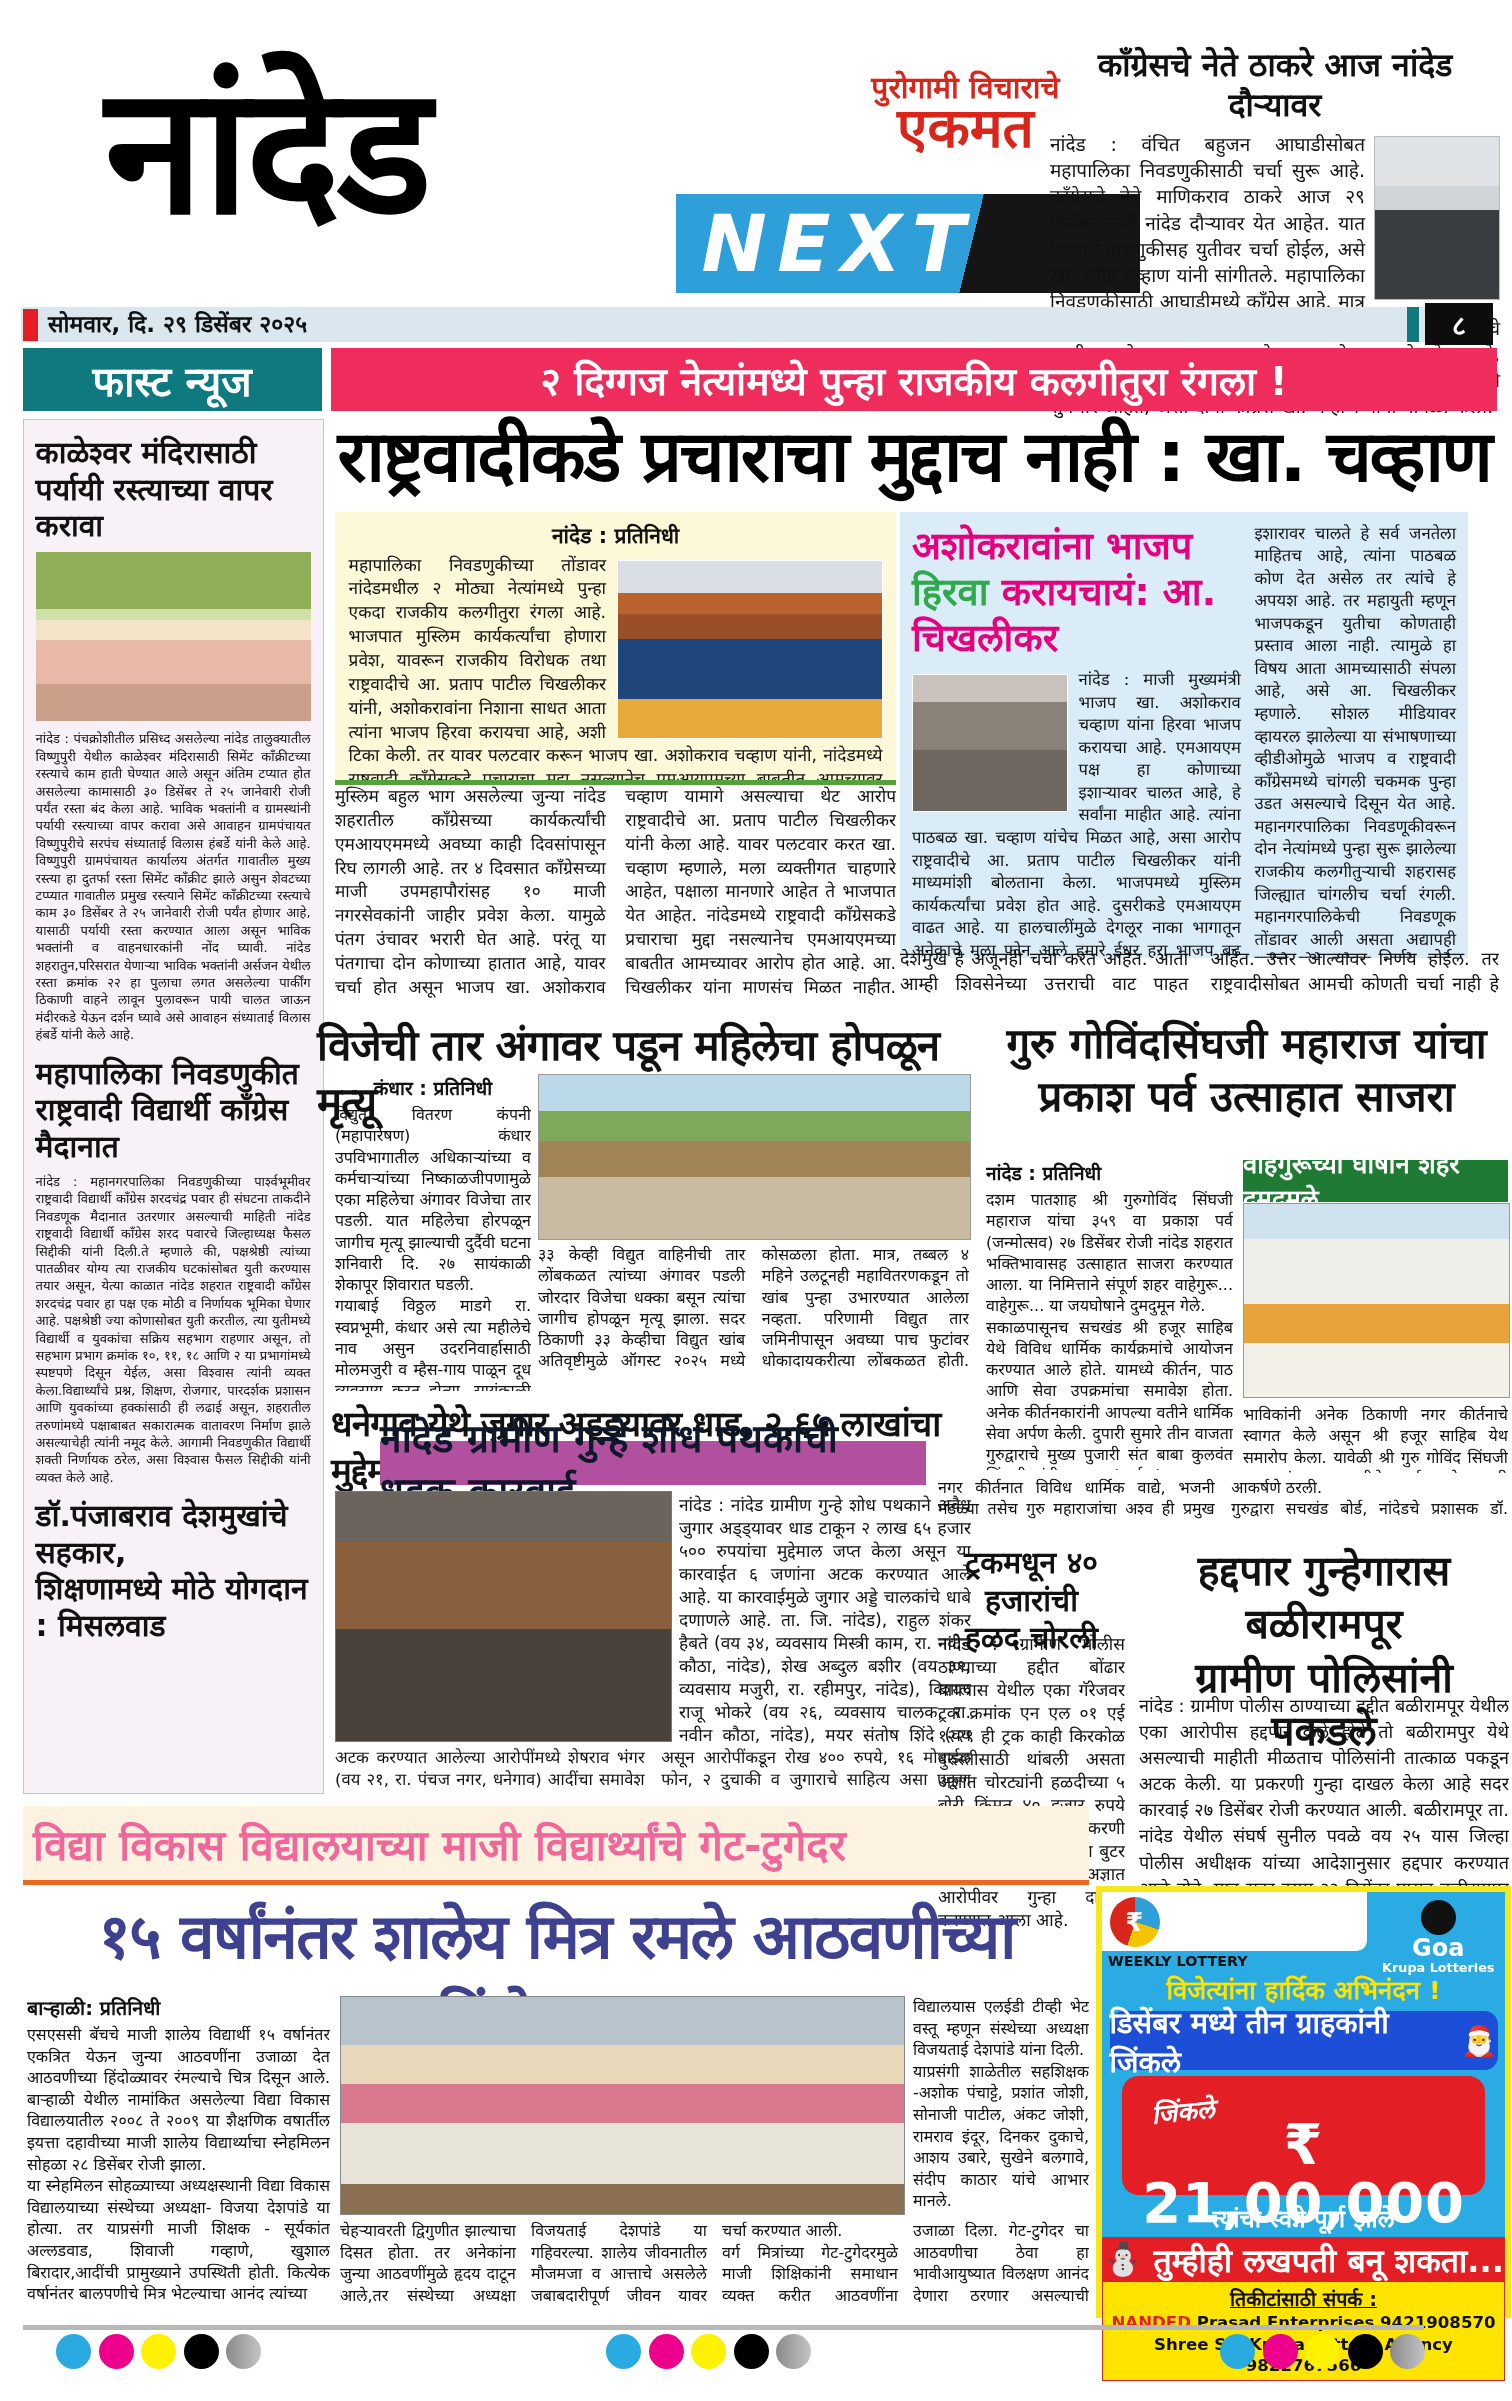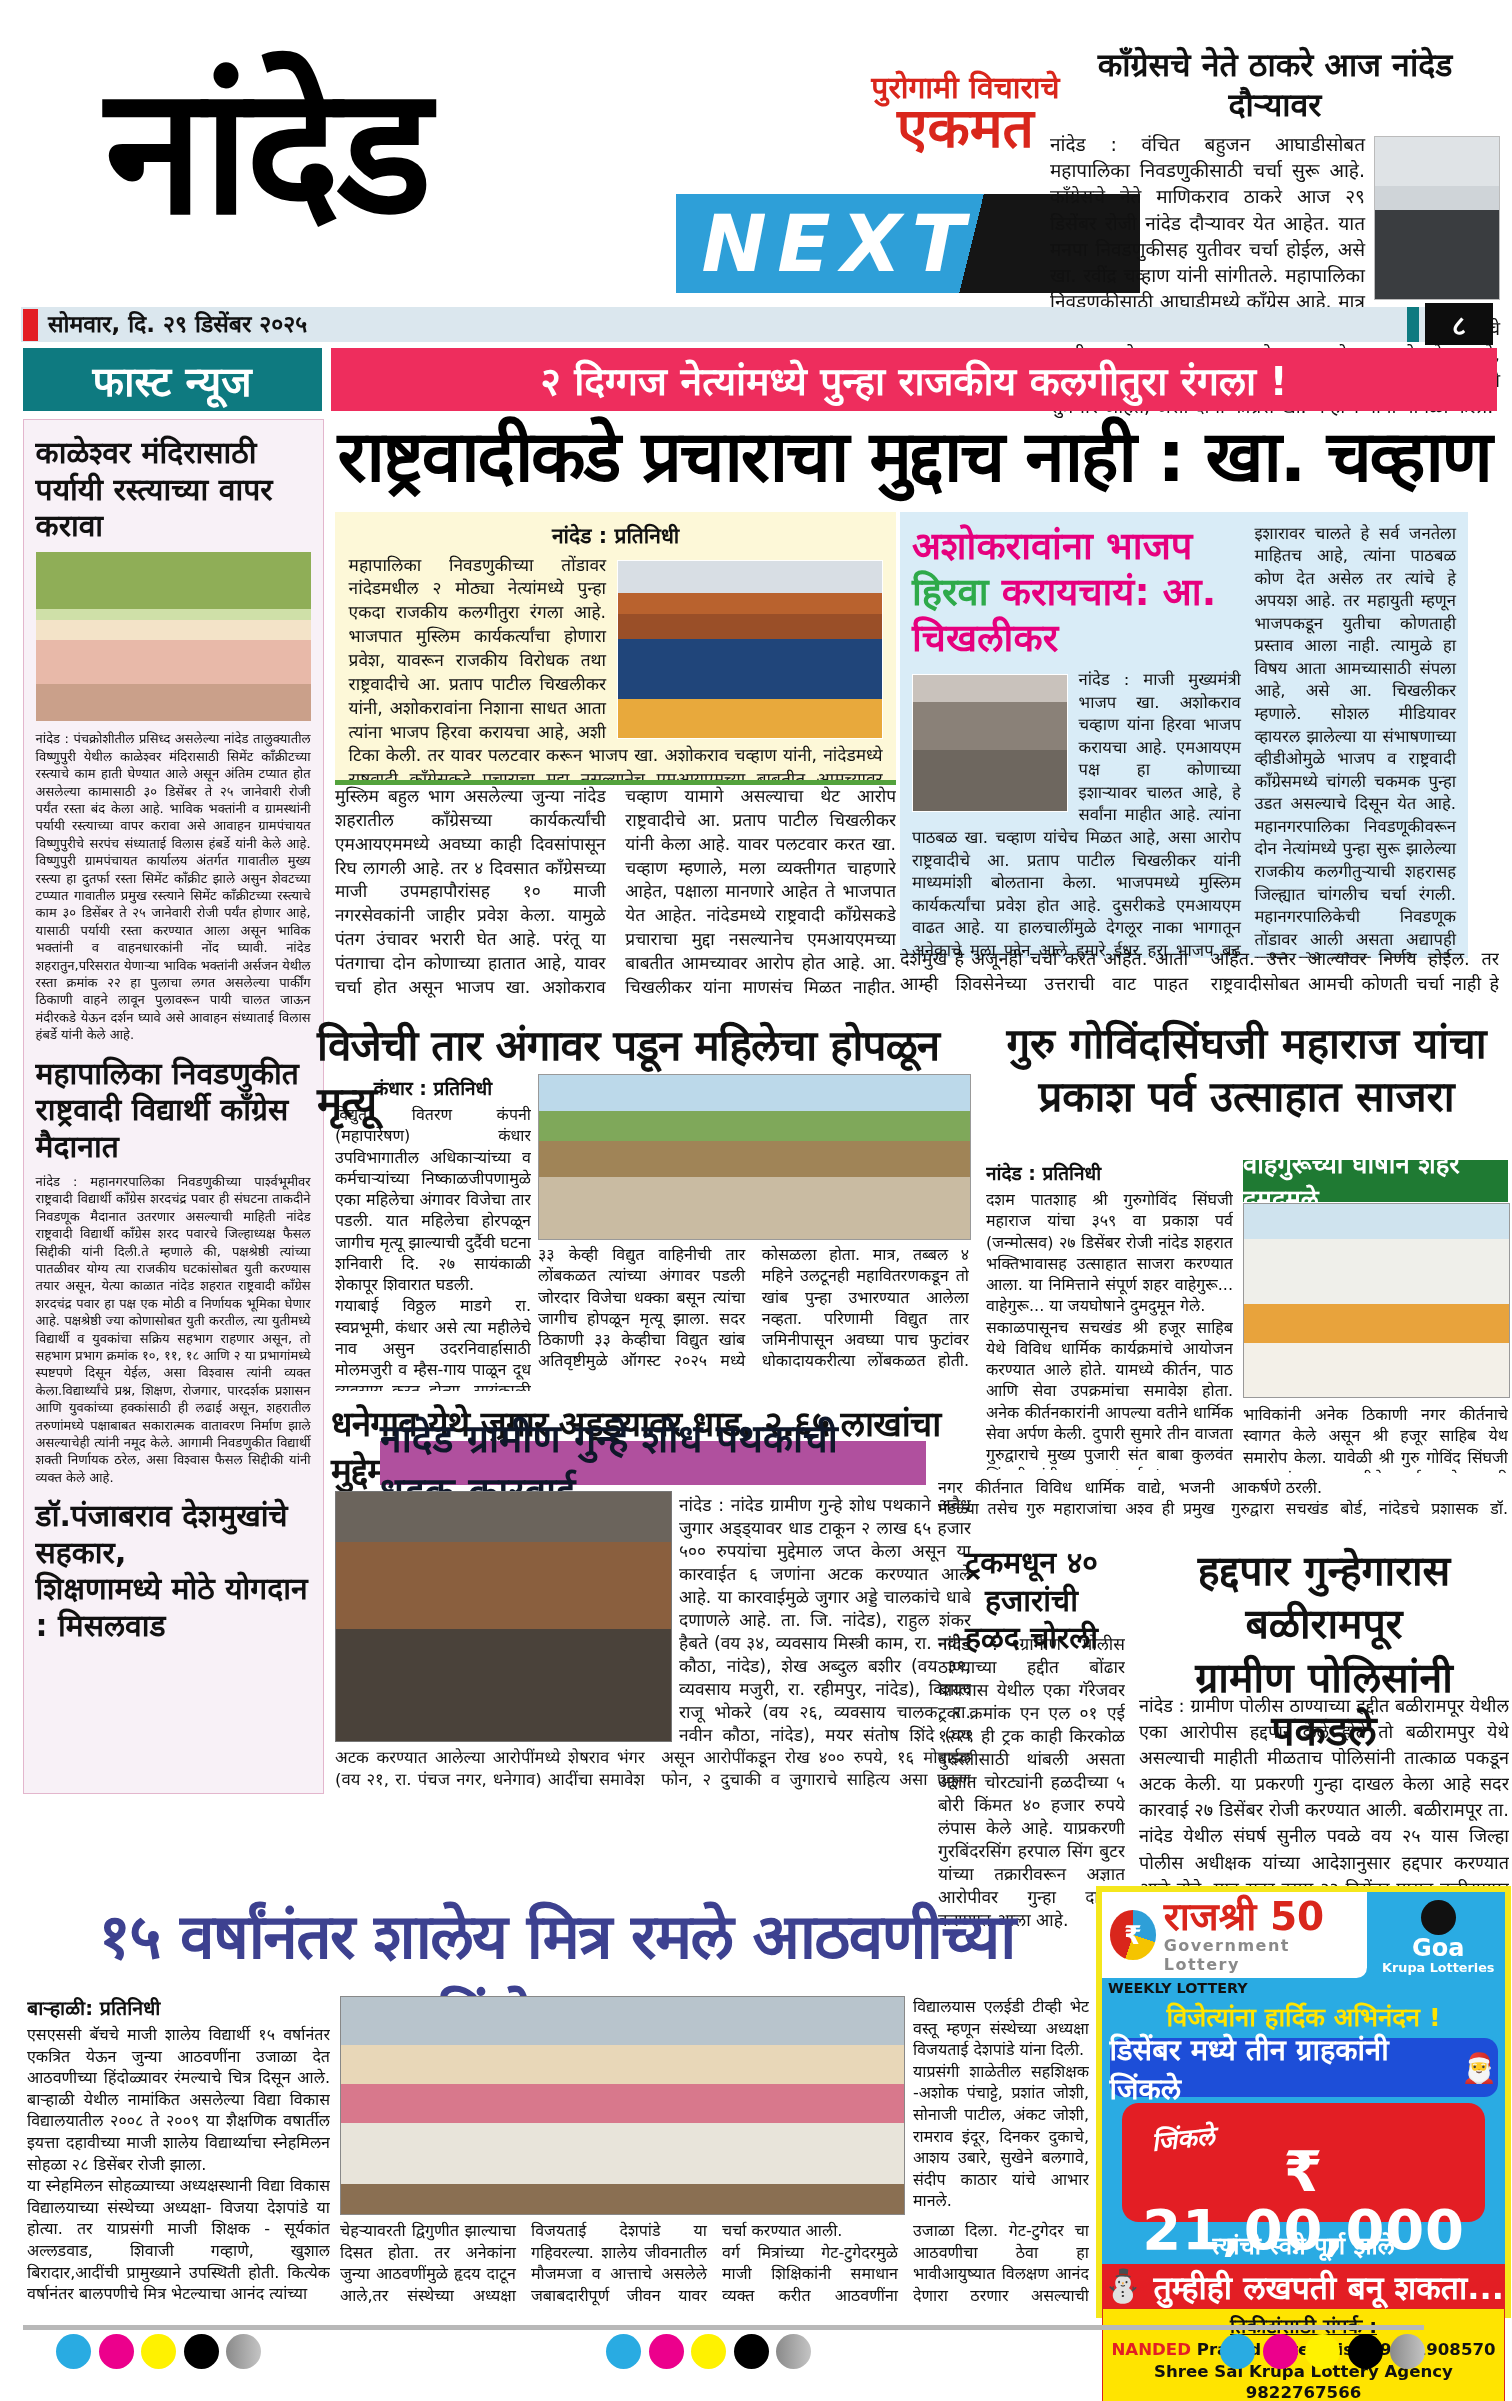--- a/index.html
+++ b/index.html
@@ -209,39 +209,38 @@
   <div class="abs cols2 col-body just clip" style="left:335px;top:1747px;width:636px;height:53px;font-size:16.6px;">अटक करण्यात आलेल्या आरोपींमध्ये शेषराव भंगर (वय २१, रा. पंचज नगर, धनेगाव) आदींचा समावेश असून आरोपींकडून रोख ४०० रुपये, १६ मोबाईल फोन, २ दुचाकी व जुगाराचे साहित्य असा एकूण २,६५,५०० रुपयांचा मुद्देमाल जप्त करण्यात आला.</div>
 
   <div class="abs truck-headline pre" style="left:938px;top:1544px;width:187px;">ट्रकमधून ४० हजारांची
 हळद चोरली</div>
   <div class="abs col-body just clip" style="left:938px;top:1633px;width:187px;height:459px;font-size:17.3px;">नांदेड : ग्रामीण पोलीस ठाण्याच्या हद्दीत बोंढार बायपास येथील एका गॅरेजवर ट्रक क्रमांक एन एल ०१ एई १२२९ ही ट्रक काही किरकोळ दुरुस्तीसाठी थांबली असता अज्ञात चोरट्यांनी हळदीच्या ५ बोरी किंमत ४० हजार रुपये लंपास केले आहे. याप्रकरणी गुरबिंदरसिंग हरपाल सिंग बुटर यांच्या तक्रारीवरून अज्ञात आरोपीवर गुन्हा दाखल करण्यात आला आहे.</div>
 
   <div class="abs had-headline pre" style="left:1139px;top:1545px;width:370px;">हद्दपार गुन्हेगारास बळीरामपूर
 ग्रामीण पोलिसांनी पकडले</div>
   <div class="abs had-body just clip" style="left:1139px;top:1693px;width:370px;height:407px;">नांदेड :  ग्रामीण पोलीस ठाण्याच्या हद्दीत बळीरामपूर येथील एका आरोपीस हद्दपार केले होते तो  बळीरामपुर येथे असल्याची माहीती मीळताच पोलिसांनी तात्काळ पकडून अटक केली. या प्रकरणी गुन्हा दाखल केला आहे सदर कारवाई २७ डिसेंबर रोजी करण्यात आली. बळीरामपूर ता. नांदेड येथील संघर्ष सुनील पवळे वय २५ यास जिल्हा पोलीस अधीक्षक  यांच्या आदेशानुसार हद्दपार करण्यात आले होते .मात्र सदर इसम २२ डिसेंबर पासून बळीरामपूर परिसरात असल्याची माहिती ग्रामीण पोलिसांना मिळतातच त्यांनी सदर आरोपीस तात्काळ अटक केली. याप्रकरणी ग्रामीण पोलीस ठाण्यामध्ये गुन्हा दाखल करण्यात आला आहे. सदर कारवाई मध्ये पोलीस निरीक्षक चिंचोळकर यांच्या मार्गदर्शनाखाली ग्रामीण पोलिसांनी सदर गुन्हा दाखल करण्यात आला.</div>
 
+  <div class="abs kicker-strip" style="left:22.6px;top:1806px;width:1066px;height:74px;">
+    <div class="kicker-text">विद्या विकास विद्यालयाच्या माजी विद्यार्थ्यांचे गेट-टुगेदर</div>
+  </div>
   <div class="abs reunion-headline" style="left:22.6px;top:1892px;width:1068px;">१५ वर्षांनंतर शालेय मित्र रमले आठवणीच्या हिंदोळ्यावर</div>
   <div class="abs clip" style="left:27px;top:1994px;width:303px;height:325px;">
     <div class="small-byline" style="text-align:left;font-size:19.6px;">बाऱ्हाळी: प्रतिनिधी</div>
     <div class="reu-body just pre">एसएससी बॅचचे माजी शालेय विद्यार्थी १५ वर्षानंतर एकत्रित येऊन जुन्या आठवणींना उजाळा देत आठवणीच्या हिंदोळ्यावर रंमल्याचे चित्र दिसून आले. बाऱ्हाळी येथील नामांकित असलेल्या विद्या विकास विद्यालयातील २००८ ते २००९ या शैक्षणिक वषार्तील इयत्ता दहावीच्या माजी शालेय विद्यार्थ्याचा स्नेहमिलन सोहळा २८ डिसेंबर रोजी झाला.
 या स्नेहमिलन सोहळ्याच्या अध्यक्षस्थानी विद्या विकास विद्यालयाच्या संस्थेच्या अध्यक्षा- विजया देशपांडे या होत्या. तर याप्रसंगी माजी शिक्षक - सूर्यकांत अल्लडवाड, शिवाजी गव्हाणे, खुशाल बिरादार,आदींची प्रामुख्याने उपस्थिती होती. कित्येक वर्षानंतर बालपणीचे मित्र भेटल्याचा आनंद त्यांच्या</div>
   </div>
   <div class="abs photo-group" style="left:340px;top:1996px;width:563px;height:217px;"></div>
   <div class="abs reu-body just pre clip" style="left:913px;top:1996px;width:176px;height:217px;">विद्यालयास एलईडी टीव्ही भेट वस्तू म्हणून संस्थेच्या अध्यक्षा विजयताई देशपांडे यांना दिली.
 याप्रसंगी शाळेतील सहशिक्षक -अशोक पंचाट्टे, प्रशांत जोशी, सोनाजी पाटील, अंकट जोशी, रामराव इंदूर, दिनकर दुकाचे, आशय उबारे, सुखेने बलगावे, संदीप काठार यांचे आभार मानले.</div>
   <div class="abs cols4 reu-body just pre clip" style="left:340px;top:2220px;width:749px;height:104px;">चेहऱ्यावरती द्विगुणीत झाल्याचा दिसत होता. तर अनेकांना जुन्या आठवणींमुळे हृदय दाटून आले,तर संस्थेच्या अध्यक्षा विजयताई देशपांडे या गहिवरल्या. शालेय जीवनातील मौजमजा व आत्ताचे असलेले जबाबदारीपूर्ण जीवन यावर चर्चा करण्यात आली.
 वर्ग मित्रांच्या गेट-टुगेदरमुळे माजी शिक्षिकांनी समाधान व्यक्त करीत आठवणींना उजाळा दिला. गेट-टुगेदर चा आठवणीचा ठेवा हा भावीआयुष्यात विलक्षण आनंद देणारा ठरणार असल्याची प्रतिक्रिया यावेळी वर्गमित्रांना दिली. गेट-टुगेदर चा मनमुराद आनंद घेत असताना माजी विद्यार्थी जुन्या आठवणीत रमले. यावेळी माजी शालेय विद्यार्थी आपल्या मनोगतातून जुन्या आठवणींना उजाळा दिला.तसेच यावेळी माजी विद्यार्थ्यांनी कार्यक्रमासाठी शुभांगी पाटील, चरण पाटील, उमेश जाधव, सिधु डोंगळे, फयाज शेख, गंगाधर दासेवाड, सुनील अष्टुरे, अजित शिंदे, संतोष कोरे आदींनी परिश्रम घेतले. शेवटी वंदे मातरम या गीताने सांगता करण्यात आली.</div>
 
   <div class="abs ad-box" style="left:1096px;top:1886px;width:403px;height:420px;">
     <div class="ad-white" style="width:62%;">
       <div class="raj-circle">₹</div>
-      <div>
-        <div class="raj-name">राजश्री 50</div>
-        <div class="raj-sub">Government Lottery</div>
-      </div>
     </div>
     <div class="weekly" style="padding:1.5px 6px;color:#111;">WEEKLY LOTTERY</div>
     <div class="goa-wrap">
       <div class="goa-emblem"></div>
       <div class="goa-name">Goa</div>
       <div class="goa-sub">Krupa Lotteries</div>
     </div>
     <div class="ad-congrats" style="margin-top:1.5px;">विजेत्यांना हार्दिक अभिनंदन !</div>
     <div class="ad-bluebar" style="margin:4.5px 7.5px;height:59px;">
       <span>डिसेंबर मध्ये तीन ग्राहकांनी जिंकले</span>

